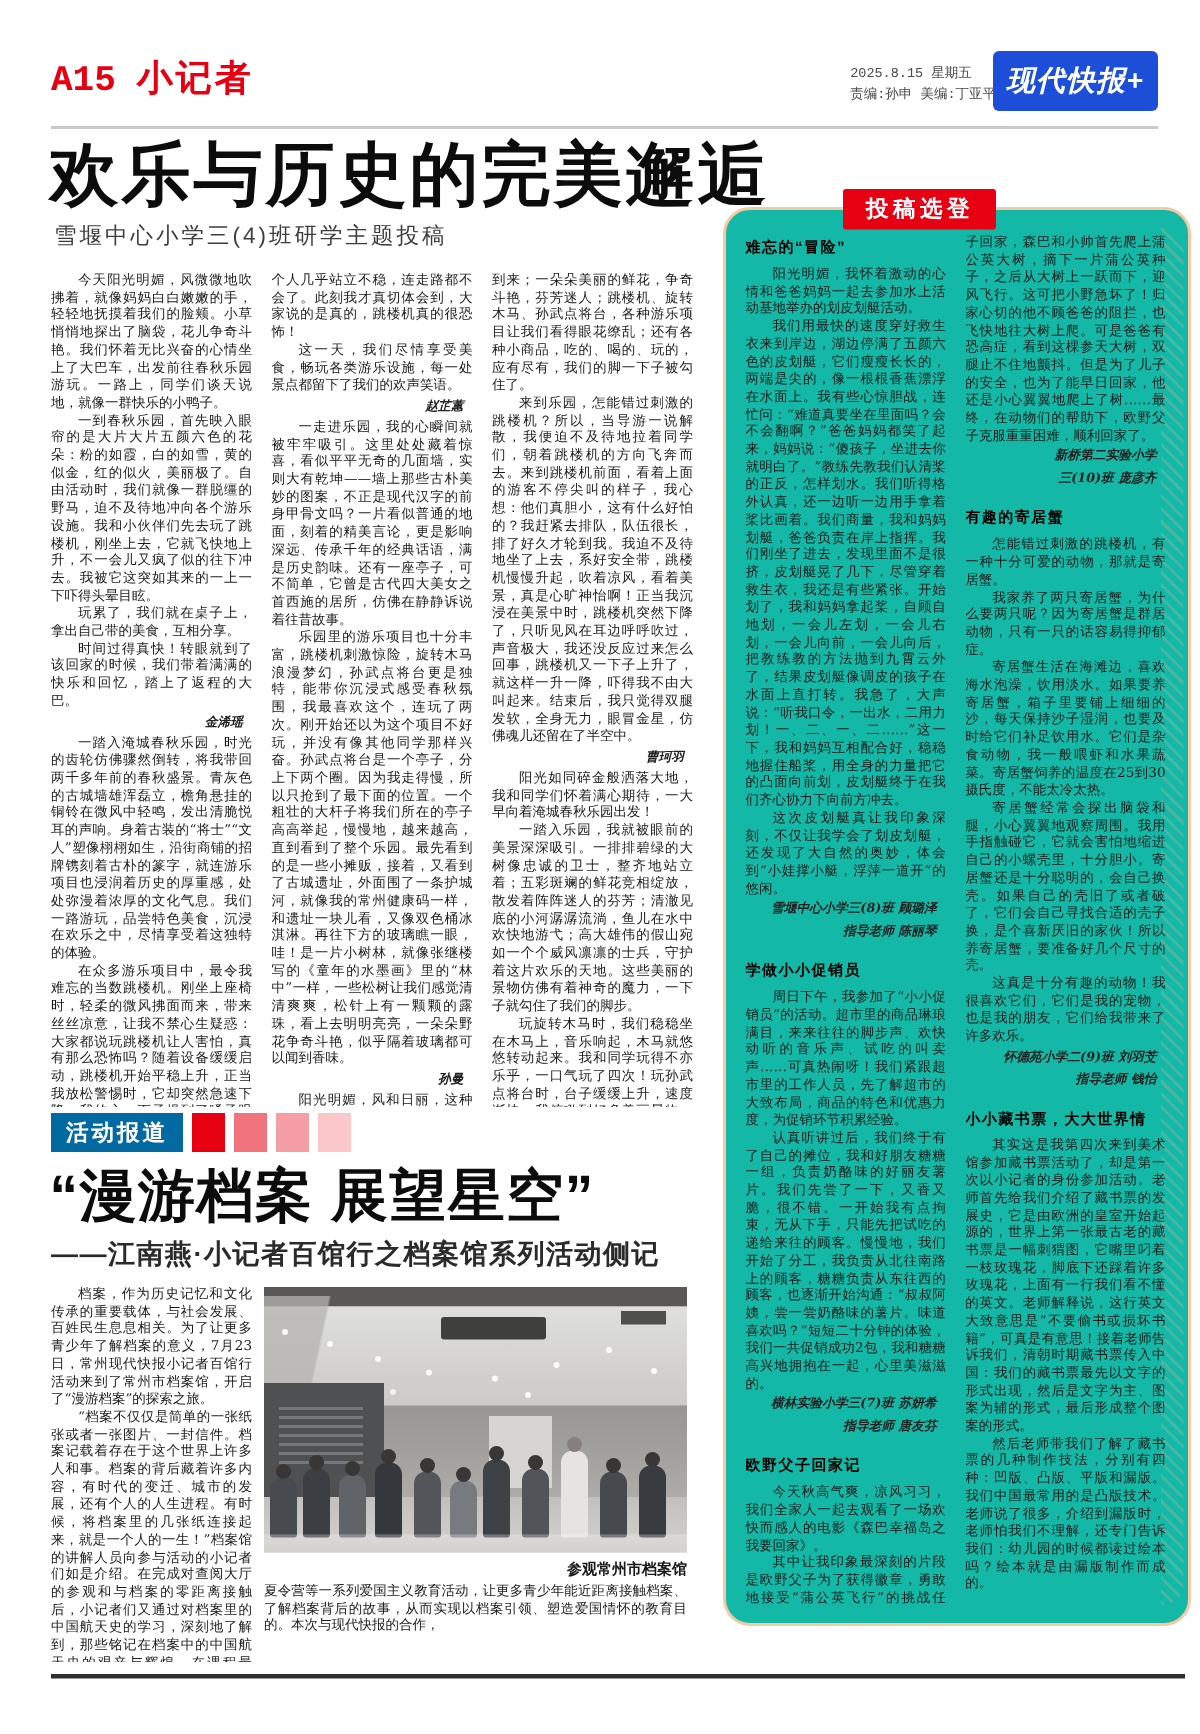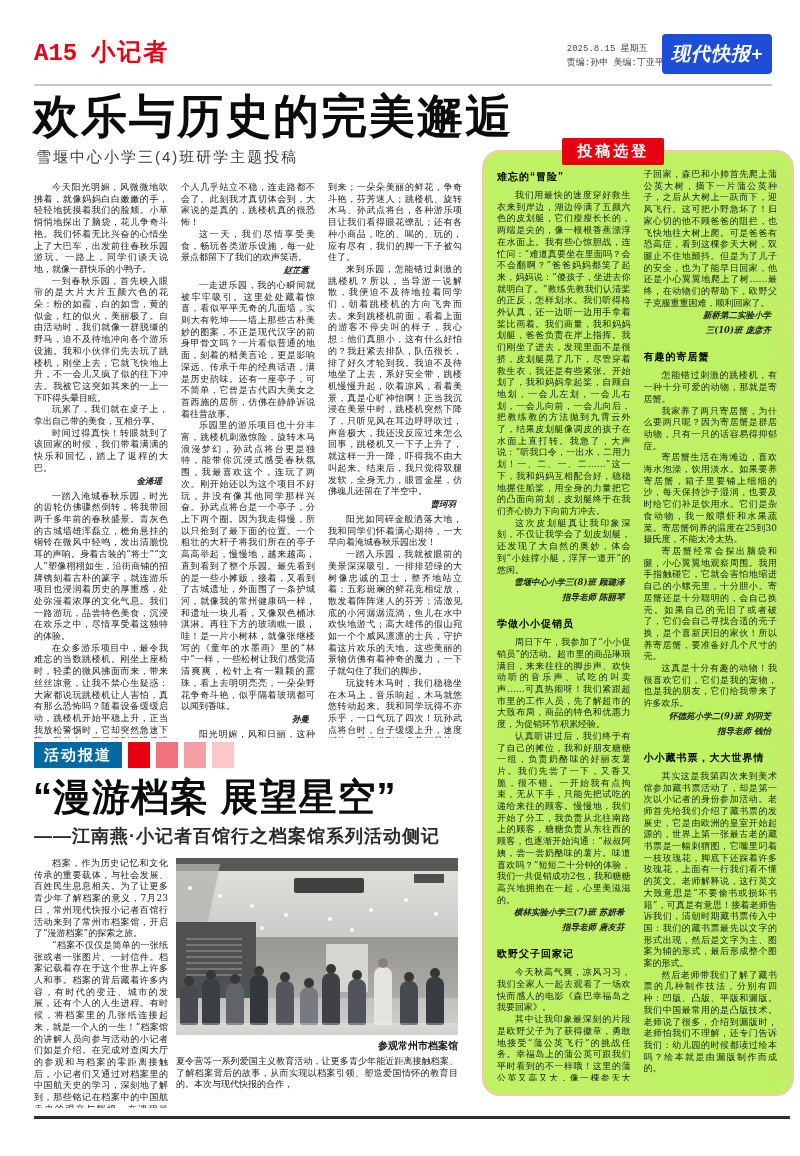--- a/index.html
+++ b/index.html
@@ -24,22 +24,22 @@
   .main-cols{position:absolute;left:34px;top:182px;width:428px;height:556px;display:flex;gap:13px;}
   .mcol{flex:1;overflow:hidden;}
   .para{margin:0;font-size:9px;line-height:11.7px;text-align:justify;text-indent:2em;color:#1a1a1a;}
   .para.cont{text-indent:0;}
   .author{margin:1px 0 3px;font-size:8.5px;font-weight:700;font-style:italic;text-align:right;
           padding-right:6px;color:#222;}
   .art-title{margin:13px 0 6px;font-family:"Liberation Sans",sans-serif;font-size:10px;
              font-weight:800;letter-spacing:1px;color:#000;}
   .scol > .art-title:first-child{margin-top:1px;}
   
-  .sidebar{position:absolute;left:482px;top:150px;width:308px;height:942px;
-           border:2px solid #f5c9a2;border-radius:18px;background:#bef264;}
+  .sidebar{position:absolute;left:482px;top:138px;width:308px;height:942px;
+           border:2px solid #f5c9a2;border-radius:18px;background:#14b8a6;}
   .sidebar::after{content:"";position:absolute;top:12px;bottom:12px;right:3px;width:15px;
            background:repeating-linear-gradient(45deg,rgba(242,178,146,.22) 0 2px,transparent 2px 6px);
            border-radius:0 14px 14px 0;pointer-events:none;}
   .sb-badge{position:absolute;left:42%;top:-14px;transform:translateX(-50%);background:#e60012;
             color:#fff;font-family:"Liberation Sans",sans-serif;font-weight:800;font-size:15px;
             letter-spacing:3px;padding:4px 15px;border-radius:2px;white-space:nowrap;}
   .sb-cols{position:absolute;left:13px;right:15px;top:17px;bottom:13px;display:flex;gap:13px;}
   .scol{flex:1;overflow:hidden;}
   
   .act-badges{position:absolute;left:34px;top:742px;display:flex;align-items:stretch;gap:6px;height:26px;}
@@ -130,20 +130,21 @@
         <p class="para">一踏入乐园，我就被眼前的美景深深吸引。一排排碧绿的大树像忠诚的卫士，整齐地站立着；五彩斑斓的鲜花竞相绽放，散发着阵阵迷人的芬芳；清澈见底的小河潺潺流淌，鱼儿在水中欢快地游弋；高大雄伟的假山宛如一个个威风凛凛的士兵，守护着这片欢乐的天地。这些美丽的景物仿佛有着神奇的魔力，一下子就勾住了我们的脚步。</p>
         <p class="para">玩旋转木马时，我们稳稳坐在木马上，音乐响起，木马就悠悠转动起来。我和同学玩得不亦乐乎，一口气玩了四次！玩孙武点将台时，台子缓缓上升，速度渐快，我俯瞰到好多美丽景物。那一刻，我好似仙子飞在高空，连恐高的毛病，都被这奇妙体验“治”好了。</p>
       </div>
   </div>
 
   <div class="sidebar">
     <div class="sb-badge">投稿选登</div>
     <div class="sb-cols">
       <div class="scol">
           <h3 class="art-title">难忘的“冒险”</h3>
+          <p class="para">阳光明媚，我怀着激动的心情和爸爸妈妈一起去参加水上活动基地举办的划皮划艇活动。</p>
           <p class="para">我们用最快的速度穿好救生衣来到岸边，湖边停满了五颜六色的皮划艇，它们瘦瘦长长的，两端是尖的，像一根根香蕉漂浮在水面上。我有些心惊胆战，连忙问：“难道真要坐在里面吗？会不会翻啊？”爸爸妈妈都笑了起来，妈妈说：“傻孩子，坐进去你就明白了。”教练先教我们认清桨的正反，怎样划水。我们听得格外认真，还一边听一边用手拿着桨比画着。我们商量，我和妈妈划艇，爸爸负责在岸上指挥。我们刚坐了进去，发现里面不是很挤，皮划艇晃了几下，尽管穿着救生衣，我还是有些紧张。开始划了，我和妈妈拿起桨，自顾自地划，一会儿左划，一会儿右划，一会儿向前，一会儿向后，把教练教的方法抛到九霄云外了，结果皮划艇像调皮的孩子在水面上直打转。我急了，大声说：“听我口令，一出水，二用力划！一、二、一、二……”这一下，我和妈妈互相配合好，稳稳地握住船桨，用全身的力量把它的凸面向前划，皮划艇终于在我们齐心协力下向前方冲去。</p>
           <p class="para">这次皮划艇真让我印象深刻，不仅让我学会了划皮划艇，还发现了大自然的奥妙，体会到“小娃撑小艇，浮萍一道开”的悠闲。</p>
           <p class="author">雪堰中心小学三(8)班 顾璐泽</p>
           <p class="author">指导老师 陈丽琴</p>
           <h3 class="art-title">学做小小促销员</h3>
           <p class="para">周日下午，我参加了“小小促销员”的活动。超市里的商品琳琅满目，来来往往的脚步声、欢快动听的音乐声、试吃的叫卖声……可真热闹呀！我们紧跟超市里的工作人员，先了解超市的大致布局，商品的特色和优惠力度，为促销环节积累经验。</p>
           <p class="para">认真听讲过后，我们终于有了自己的摊位，我和好朋友糖糖一组，负责奶酪味的好丽友薯片。我们先尝了一下，又香又脆，很不错。一开始我有点拘束，无从下手，只能先把试吃的递给来往的顾客。慢慢地，我们开始了分工，我负责从北往南路上的顾客，糖糖负责从东往西的顾客，也逐渐开始沟通：“叔叔阿姨，尝一尝奶酪味的薯片。味道喜欢吗？”短短二十分钟的体验，我们一共促销成功2包，我和糖糖高兴地拥抱在一起，心里美滋滋的。</p>
           <p class="author">横林实验小学三(7)班 苏妍希</p>
           <p class="author">指导老师 唐友芬</p>
           <h3 class="art-title">欧野父子回家记</h3>

